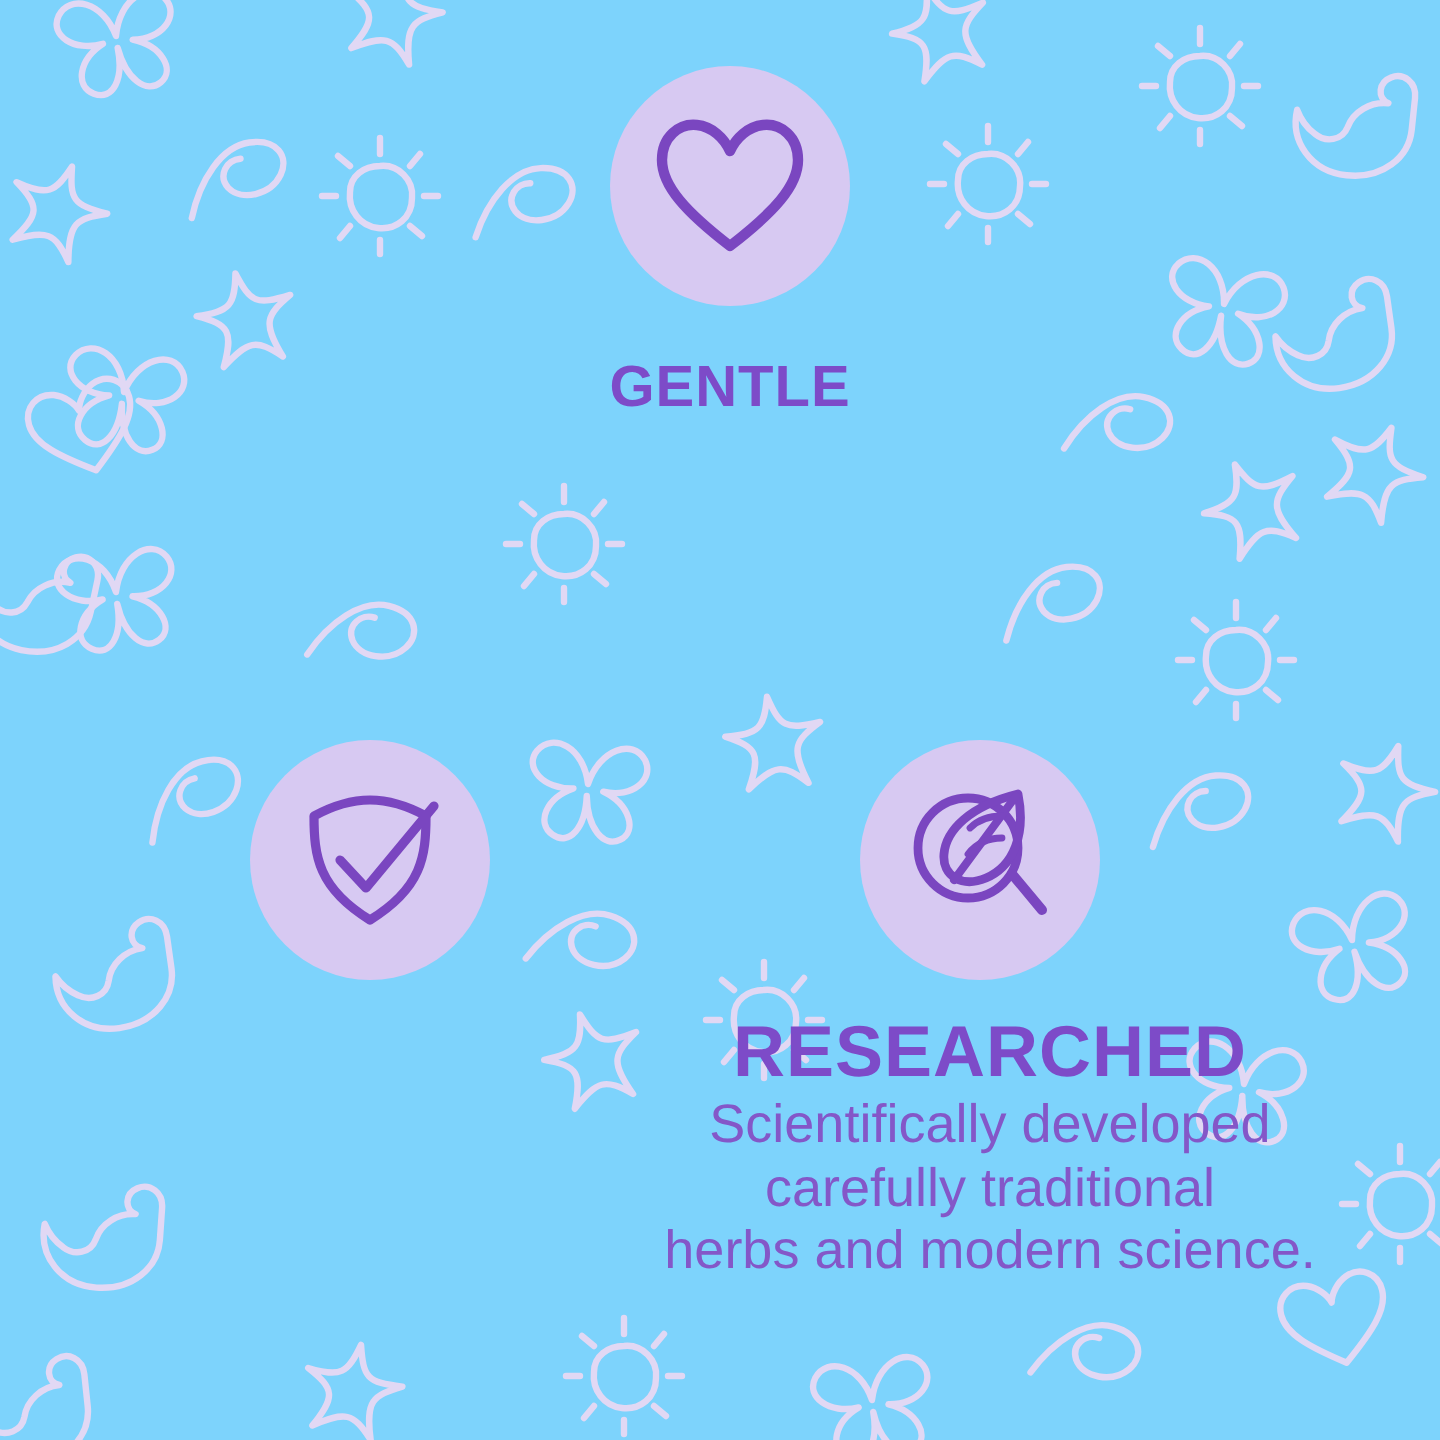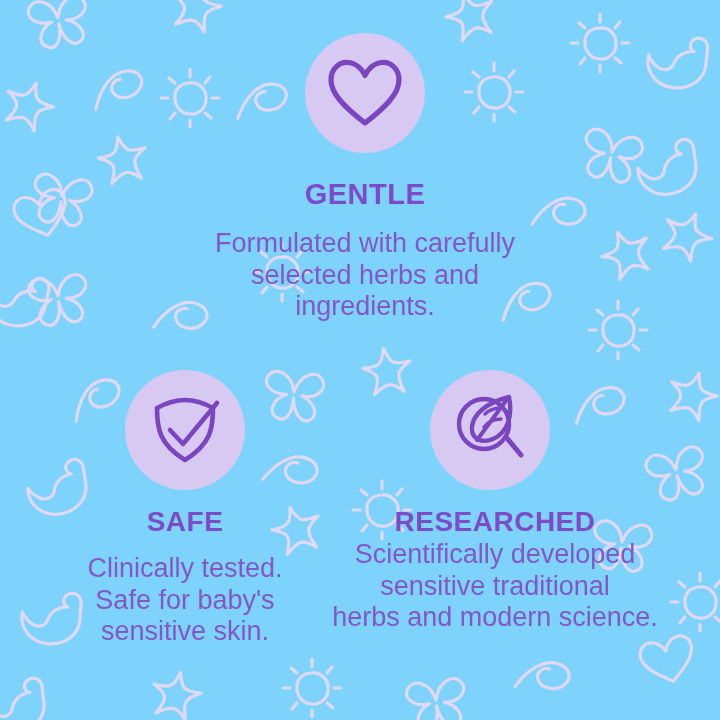--- a/index.html
+++ b/index.html
@@ -55,21 +55,21 @@
   #feature-gentle .feature-title { font-size: 29px; }
   #feature-gentle .feature-desc { font-size: 27px; margin-top: 19px; }
   
   #feature-safe { left: 35px; top: 508px; width: 300px; }
   #badge-safe { left: 125px; top: 370px; width: 120px; height: 120px; }
   #feature-safe .feature-title { font-size: 28px; }
   #feature-safe .feature-desc { font-size: 27px; margin-top: 17px; }
   
   #feature-researched { left: 330px; top: 508px; width: 330px; }
   #badge-researched { left: 430px; top: 370px; width: 120px; height: 120px; }
-  #feature-researched .feature-title { font-size: 28px; }
+  #feature-researched .feature-title { font-size: 36px; }
   #feature-researched .feature-desc { font-size: 27px; margin-top: 3px; }
 </style>
 </head>
 <body>
 
 <div id="canvas">
 
   <svg id="doodle-layer" viewBox="0 0 720 720" xmlns="http://www.w3.org/2000/svg">
     <defs>
       <g id="d-star">
@@ -163,38 +163,25 @@
       <circle cx="33" cy="33" r="25" fill="none" stroke="#7a46c0" stroke-width="4.4"></circle>
       <path d="M55 46 L70 64" fill="none" stroke="#7a46c0" stroke-width="5" stroke-linecap="round"></path>
       <path d="M58 6 C62 26 56 42 42 48 C30 53 20 47 21 36 C22 24 34 12 58 6 Z" fill="none" stroke="#7a46c0" stroke-width="4.4" stroke-linejoin="round" stroke-linecap="round"></path>
       <path d="M57 7 L26 49" fill="none" stroke="#7a46c0" stroke-width="4" stroke-linecap="round"></path>
       <path d="M50 17 C44 17 38 19 34 23 M50 28 C43 28 37 31 33 36" fill="none" stroke="#7a46c0" stroke-width="3.4" stroke-linecap="round"></path>
     </svg>
   </div>
 
   <div class="feature" id="feature-gentle">
     <h2 class="feature-title">GENTLE</h2>
-    <p class="feature-desc">
-      <span>Formulated with carefully</span><br>
-      <span>selected herbs and</span><br>
-      <span>ingredients.</span>
-    </p>
   </div>
 
-  <div class="feature" id="feature-safe">
-    <h2 class="feature-title">SAFE</h2>
-    <p class="feature-desc">
-      <span>Clinically tested.</span><br>
-      <span>Safe for baby's</span><br>
-      <span>sensitive skin.</span>
-    </p>
-  </div>
 
   <div class="feature" id="feature-researched">
     <h2 class="feature-title">RESEARCHED</h2>
     <p class="feature-desc">
       <span>Scientifically developed</span><br>
-      <span>sensitive traditional</span><br>
+      <span>carefully traditional</span><br>
       <span>herbs and modern science.</span>
     </p>
   </div>
 
 </div>
 
 </body></html>

